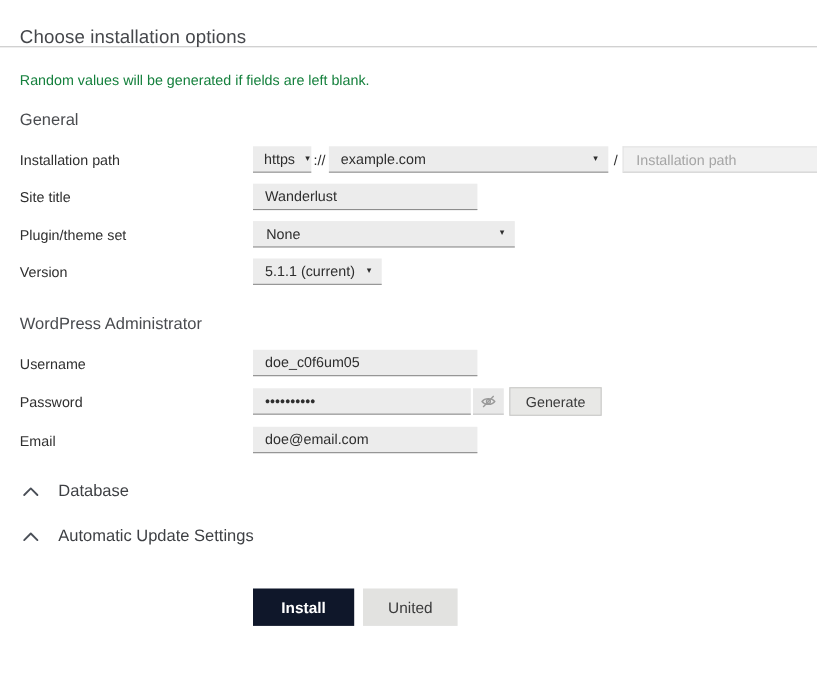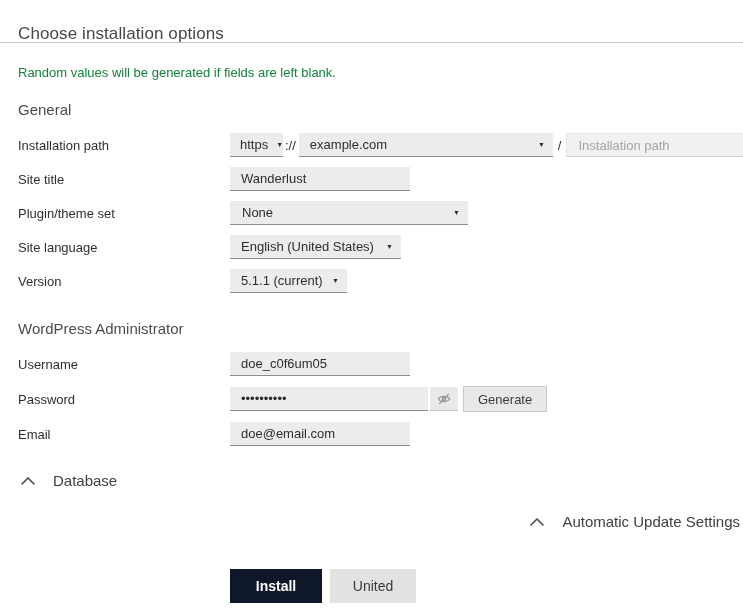--- a/index.html
+++ b/index.html
@@ -72,21 +72,21 @@
     background: #f1f1f1;
     border: 1px solid #e4e4e4;
     border-bottom: 1px solid #cfcfcf;
   }
   .txt-input.light::placeholder { color: #a5a5a5; opacity: 1; }
   .sep { font-size: 13px; color: #2e2e2e; padding: 0 5px; white-space: nowrap; }
   .sep.proto { padding: 0 3px 0 2px; }
   .w-protocol { width: 53px; flex: 0 0 53px; padding: 0 6px 0 10px; }
   .w-domain   { width: 254px; flex: 0 0 254px; }
   .w-path     { flex: 1; }
-  .w-200 { width: 180px; }
+  .w-200 { width: 204px; }
   .w-plugin { width: 238px; padding-left: 12px; }
   .w-lang { width: 171px; }
   .w-version { width: 117px; }
   .eye-btn {
     width: 28px; height: 24px;
     margin-left: 2px;
     background: #e9e9e9;
     border: none;
     border-bottom: 1px solid #c2c2c2;
     display: flex; align-items: center; justify-content: center;
@@ -102,21 +102,21 @@
     font-size: 13px;
     color: #3a3a3a;
     cursor: pointer;
   }
   .collapsible {
     display: flex;
     align-items: center;
     margin-top: 26px;
     cursor: pointer;
   }
-  .collapsible.second { margin-top: 24px; justify-content: flex-end; }
+  .collapsible.second { margin-top: 24px; }
   .collapsible .chev { display: flex; align-items: center; margin-left: 2px; }
   .collapsible .col-label {
     font-size: 15px;
     color: #3e4044;
     margin-left: 17px;
   }
   .button-row {
     margin-top: 39px;
     margin-left: 212px;
     display: flex;
@@ -184,29 +184,20 @@
   <div class="form-row">
     <div class="form-label">Plugin/theme set</div>
     <div class="controls">
       <div class="sel w-plugin">
         <span>None</span>
         <span class="arrow">▼</span>
       </div>
     </div>
   </div>
 
-  <div class="form-row">
-    <div class="form-label">Site language</div>
-    <div class="controls">
-      <div class="sel w-lang">
-        <span>English (United States)</span>
-        <span class="arrow">▼</span>
-      </div>
-    </div>
-  </div>
 
   <div class="form-row">
     <div class="form-label">Version</div>
     <div class="controls">
       <div class="sel w-version">
         <span>5.1.1 (current)</span>
         <span class="arrow">▼</span>
       </div>
     </div>
   </div>

